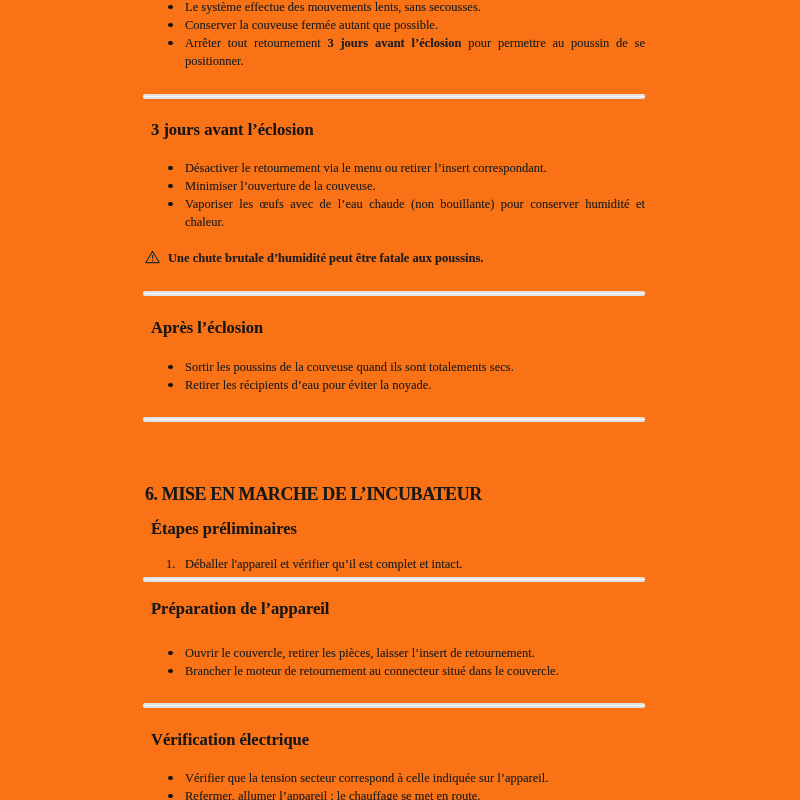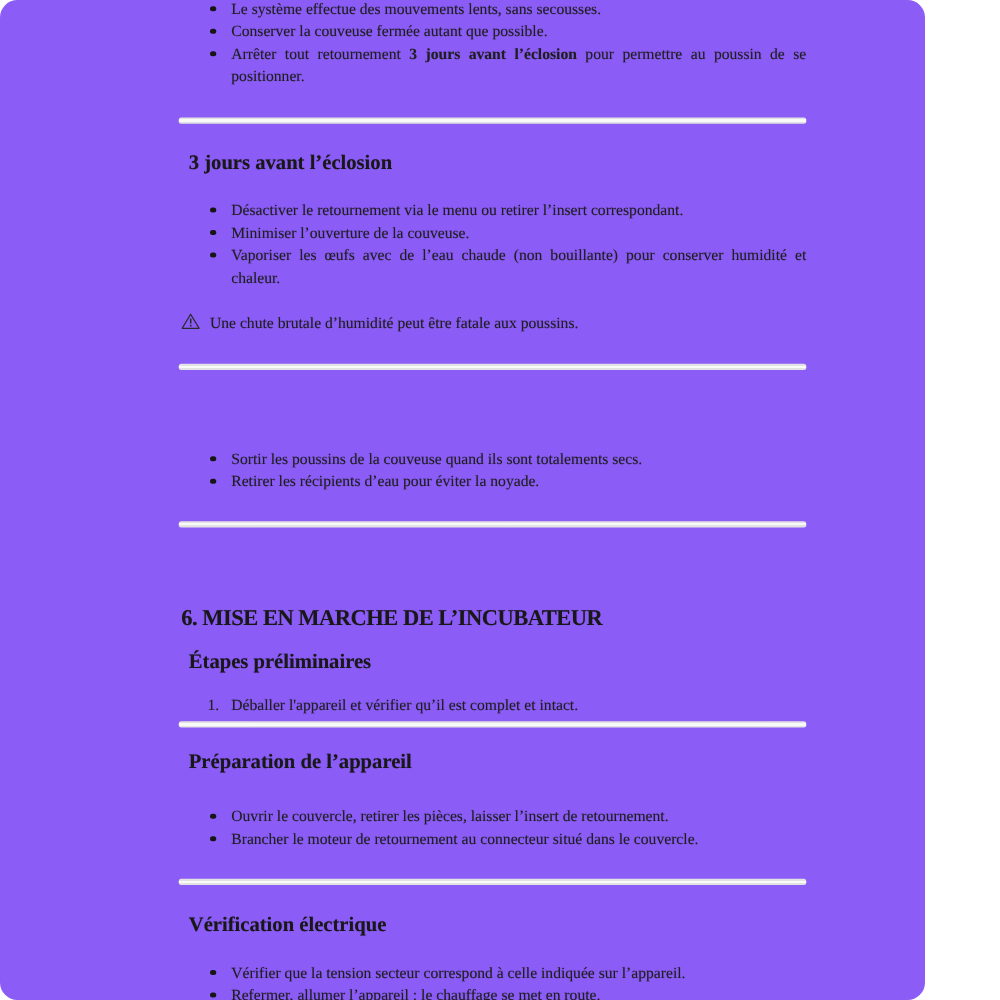--- a/index.html
+++ b/index.html
@@ -1,21 +1,21 @@
 <!DOCTYPE html>
 <html lang="fr"><head>
 <meta charset="utf-8">
 <style>
   html,body{margin:0;padding:0;}
   body{
     width:800px;height:800px;overflow:hidden;background:#ffffff;
     font-family:"Liberation Serif","DejaVu Serif",serif;
     color:#1e1e1e;
   }
-  #page{position:relative;width:740px;height:800px;background:#8b5cf6;overflow:hidden;border-radius:14px;}
+  #page{position:relative;width:800px;height:800px;background:#f97316;overflow:hidden;}
   .blk{position:absolute;left:143px;width:502px;}
   
   .doc-text{font-size:12.5px;line-height:18px;color:#1e1e1e;
     text-shadow:0 0 0.6px rgba(30,30,30,.38);}
   
   ul.blist{list-style:none;margin:0;padding:0;}
   ul.blist li{position:relative;padding-left:42px;text-align:justify;}
   .b-dot{position:absolute;left:25px;top:6.5px;width:4.6px;height:4.6px;
     border-radius:50%;background:#161616;}
   
@@ -25,21 +25,21 @@
   h1.chapter{margin:0;padding-left:2px;font-size:18px;line-height:22px;
     font-weight:bold;letter-spacing:-0.4px;white-space:nowrap;color:#181818;
     text-shadow:0 0 0.6px rgba(20,20,20,.4);}
   h2.sect{margin:0;padding-left:8px;font-size:16.5px;line-height:20px;
     font-weight:bold;white-space:nowrap;color:#181818;
     text-shadow:0 0 0.6px rgba(20,20,20,.4);}
   
   .divider{height:5px;border-radius:2px;
     background:linear-gradient(to bottom,#e2e2e2 0%,#e2e2e2 32%,#f9f9f9 32%,#f9f9f9 68%,#e2e2e2 68%,#e2e2e2 100%);}
   
-  .warnrow{position:relative;padding-left:25px;}
+  .warnrow{position:relative;padding-left:25px;font-weight:bold;}
   .warn-ic{position:absolute;left:2px;top:0.5px;width:15px;height:14px;}
   b{font-weight:bold;}
   
   #intro-list      {top:-2px;}
   #div-1           {top:94px;}
   #h-3days         {top:120px;}
   #list-3days      {top:159px;}
   #warn-3days      {top:249px;}
   #div-2           {top:291px;}
   #h-after         {top:318px;}
@@ -98,20 +98,21 @@
     <svg class="warn-ic" viewBox="0 0 20 18">
       <polygon points="10,1.5 19,16.5 1,16.5" fill="none" stroke="#2a2a2a" stroke-width="1.4" stroke-linejoin="round"></polygon>
       <rect x="9.3" y="6.2" width="1.6" height="5.2" fill="#2a2a2a"></rect>
       <rect x="9.2" y="12.8" width="1.8" height="1.8" fill="#2a2a2a"></rect>
     </svg>
     <span>Une chute brutale d’humidité peut être fatale aux poussins.</span>
   </div>
 
   <div id="div-2" class="blk divider"></div>
 
+  <h2 id="h-after" class="blk sect">Après l’éclosion</h2>
 
   <ul id="list-after" class="blk blist doc-text">
     <li>
       <span class="b-dot"></span>
       <span class="li-text">Sortir les poussins de la couveuse quand ils sont totalements secs.</span>
     </li>
     <li>
       <span class="b-dot"></span>
       <span class="li-text">Retirer les récipients d’eau pour éviter la noyade.</span>
     </li>

